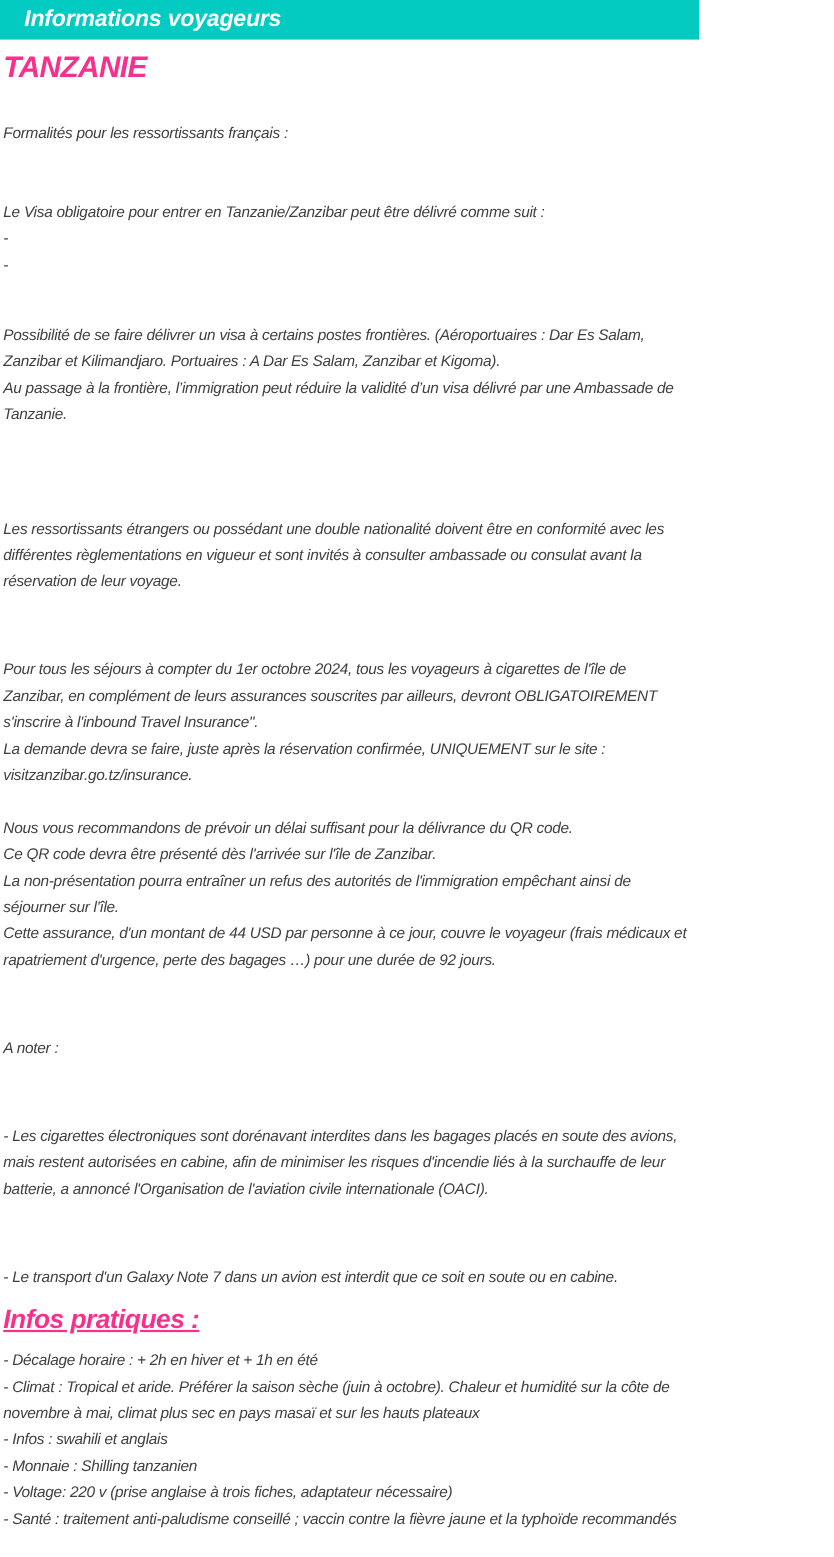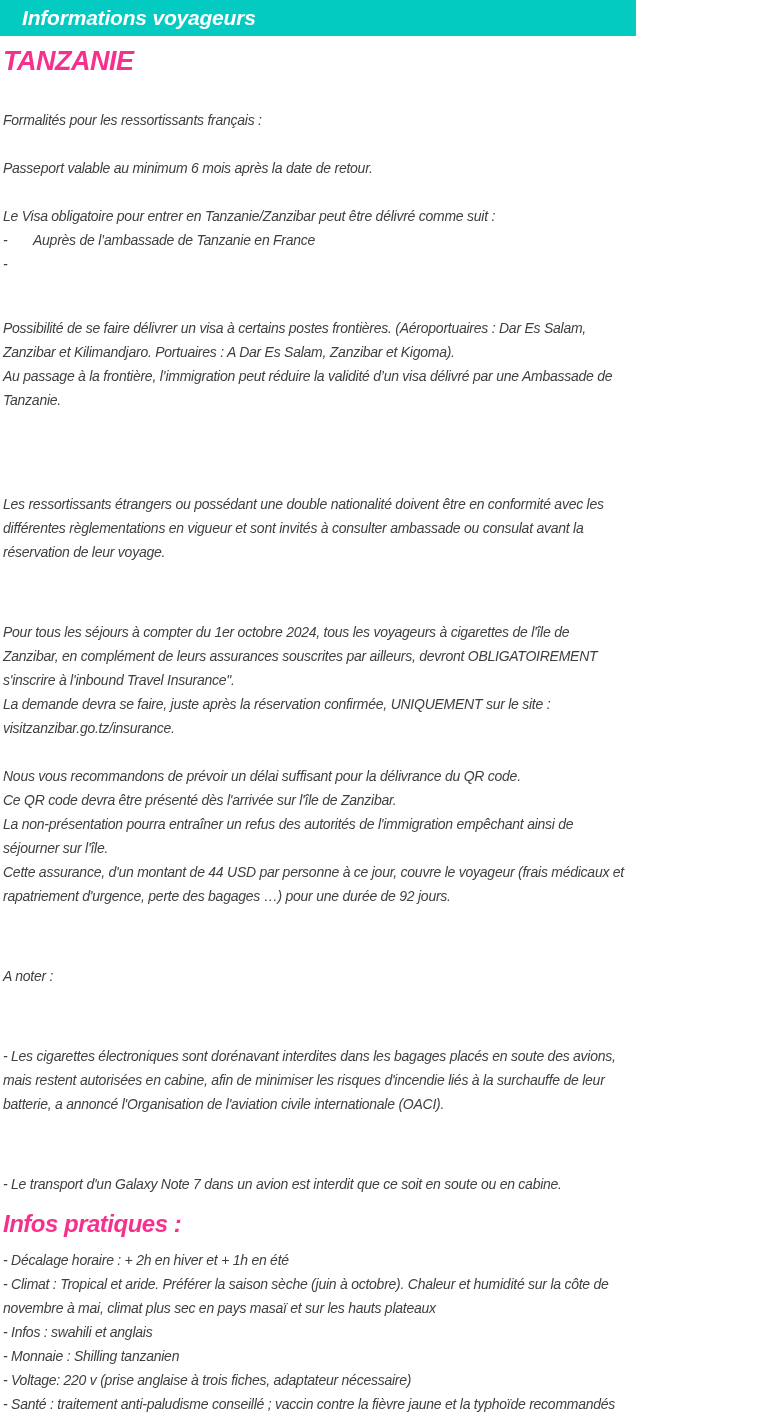--- a/index.html
+++ b/index.html
@@ -48,20 +48,21 @@
     letter-spacing: -0.5px;
   }
   h2.section-heading {
     color: #F7308E;
     font-size: 24px;
     line-height: 30px;
     font-weight: bold;
     font-style: italic;
     margin: 13px 0 9px 0;
     letter-spacing: -0.5px;
+    text-decoration: underline;
   }
   p { margin: 0; }
   .mt16 { margin-top: 32px; }
   .li-row { display: flex; }
   .li-dash { flex: 0 0 30px; }
   .sp24 { height: 24px; }
   .sp40 { height: 40px; }
   .sp56 { height: 56px; }
 </style>
 </head>
@@ -73,27 +74,25 @@
     <span class="title-bar-text">Informations voyageurs</span>
   </div>
 
   <div class="content">
 
     <h1 class="country-heading">TANZANIE</h1>
 
     <p class="mt16">Formalités pour les ressortissants français :</p>
     <div class="sp24"></div>
 
-    <p>Passeport valable au minimum 6 mois après la date de retour.</p>
     <div class="sp24"></div>
 
     <p>Le Visa obligatoire pour entrer en Tanzanie/Zanzibar peut être délivré comme suit :</p>
     <div class="li-row">
       <span class="li-dash">-</span>
-      <span>Auprès de l’ambassade de Tanzanie en France</span>
     </div>
     <div class="li-row">
       <span class="li-dash">-</span>
     </div>
     <div class="sp40"></div>
 
     <p>Possibilité de se faire délivrer un visa à certains postes frontières. (Aéroportuaires : Dar Es Salam, Zanzibar et Kilimandjaro. Portuaires : A Dar Es Salam, Zanzibar et Kigoma).</p>
     <p>Au passage à la frontière, l’immigration peut réduire la validité d’un visa délivré par une Ambassade de Tanzanie.</p>
     <div class="sp40"></div>
 

